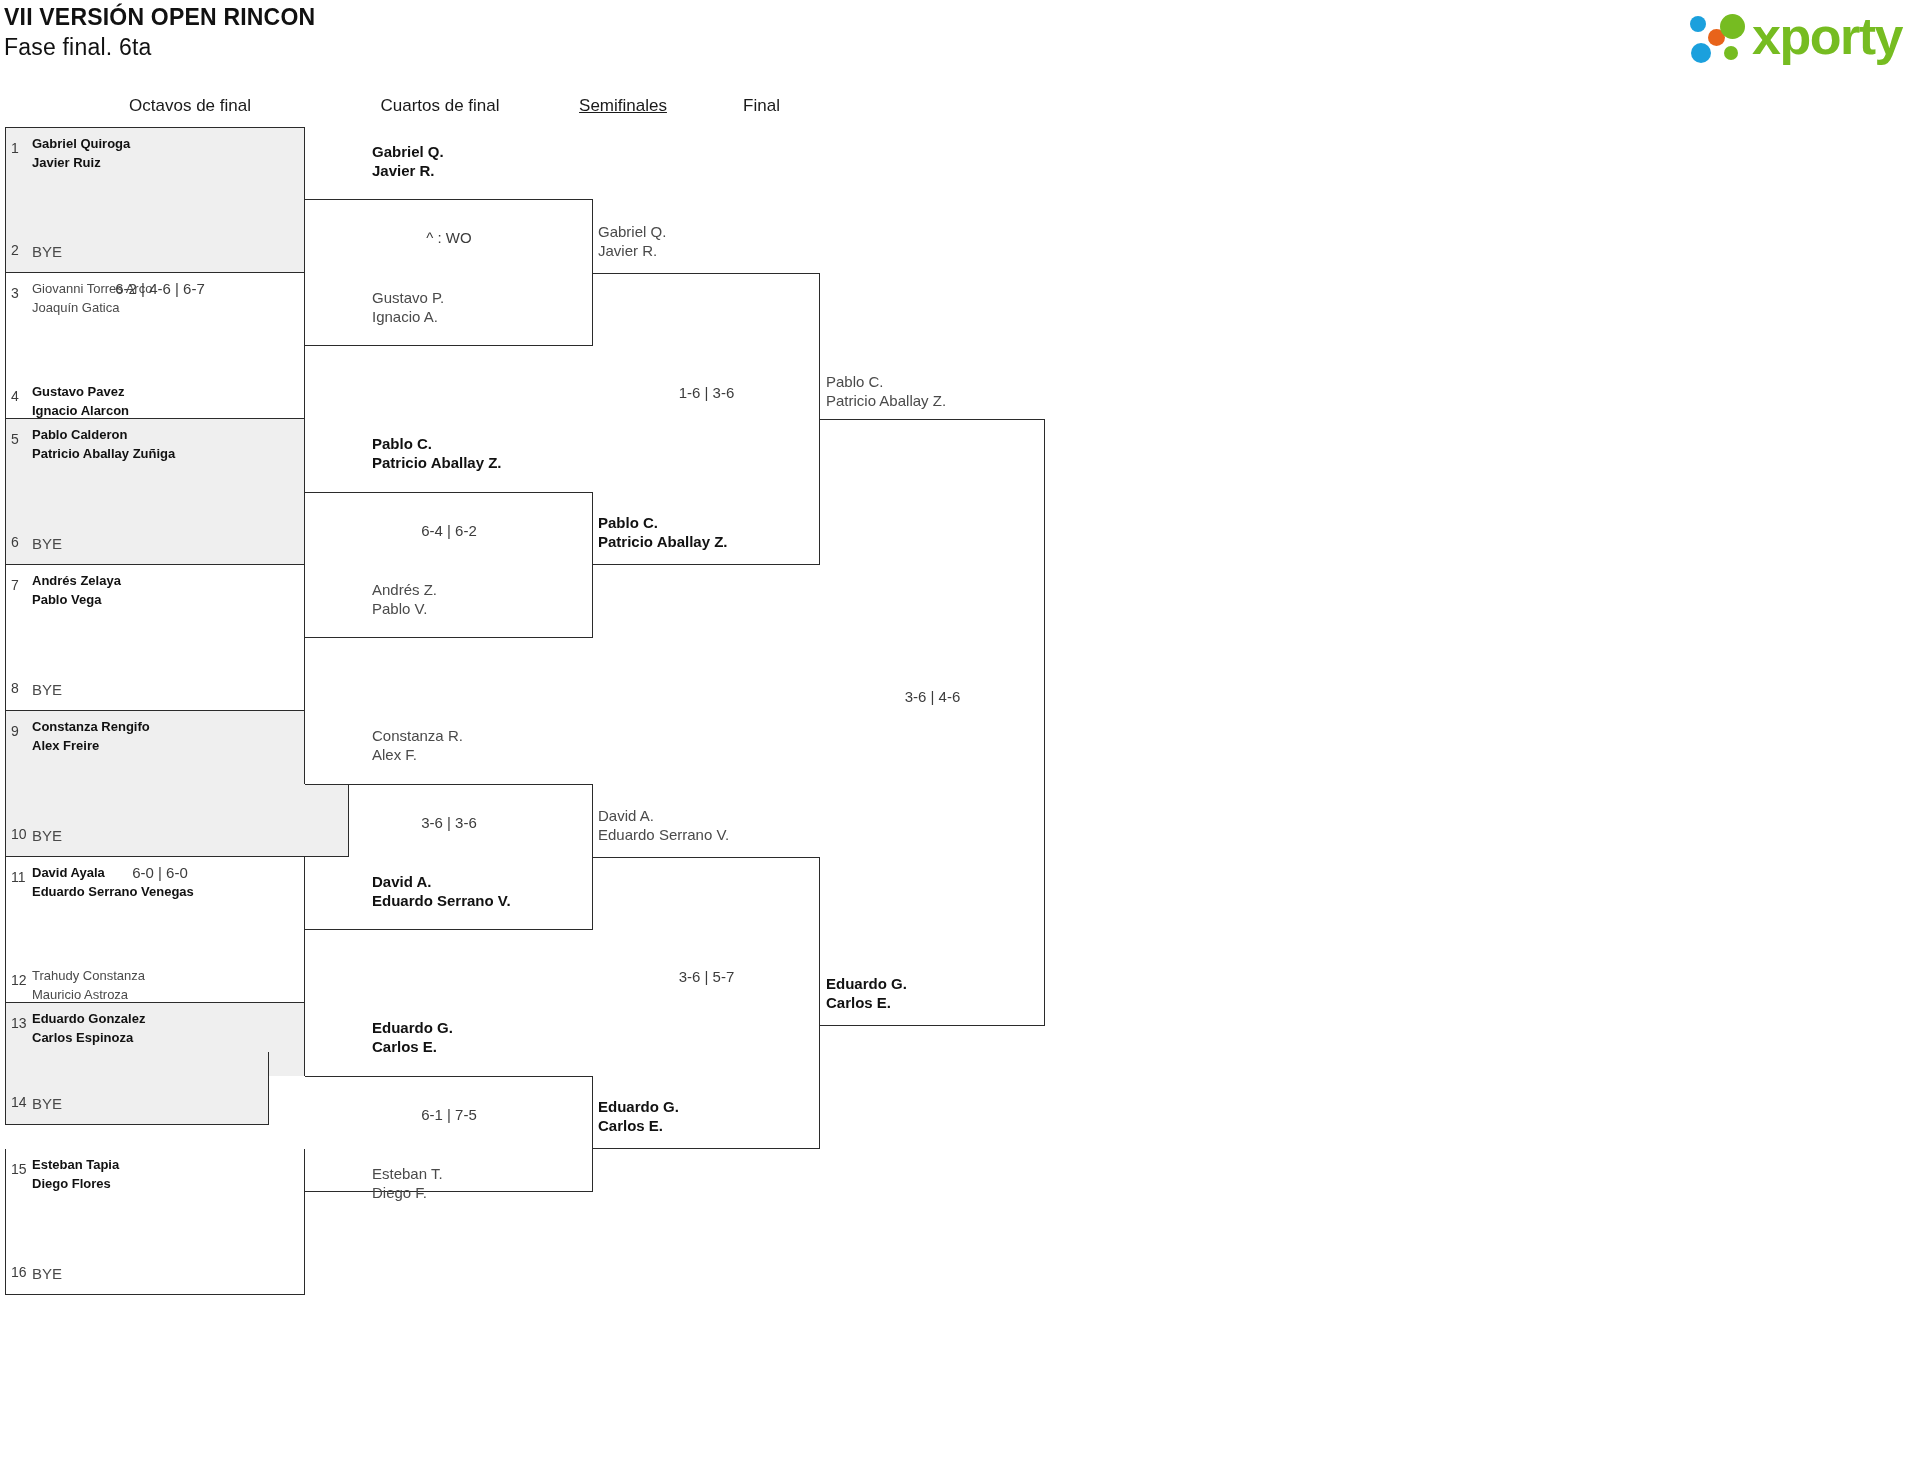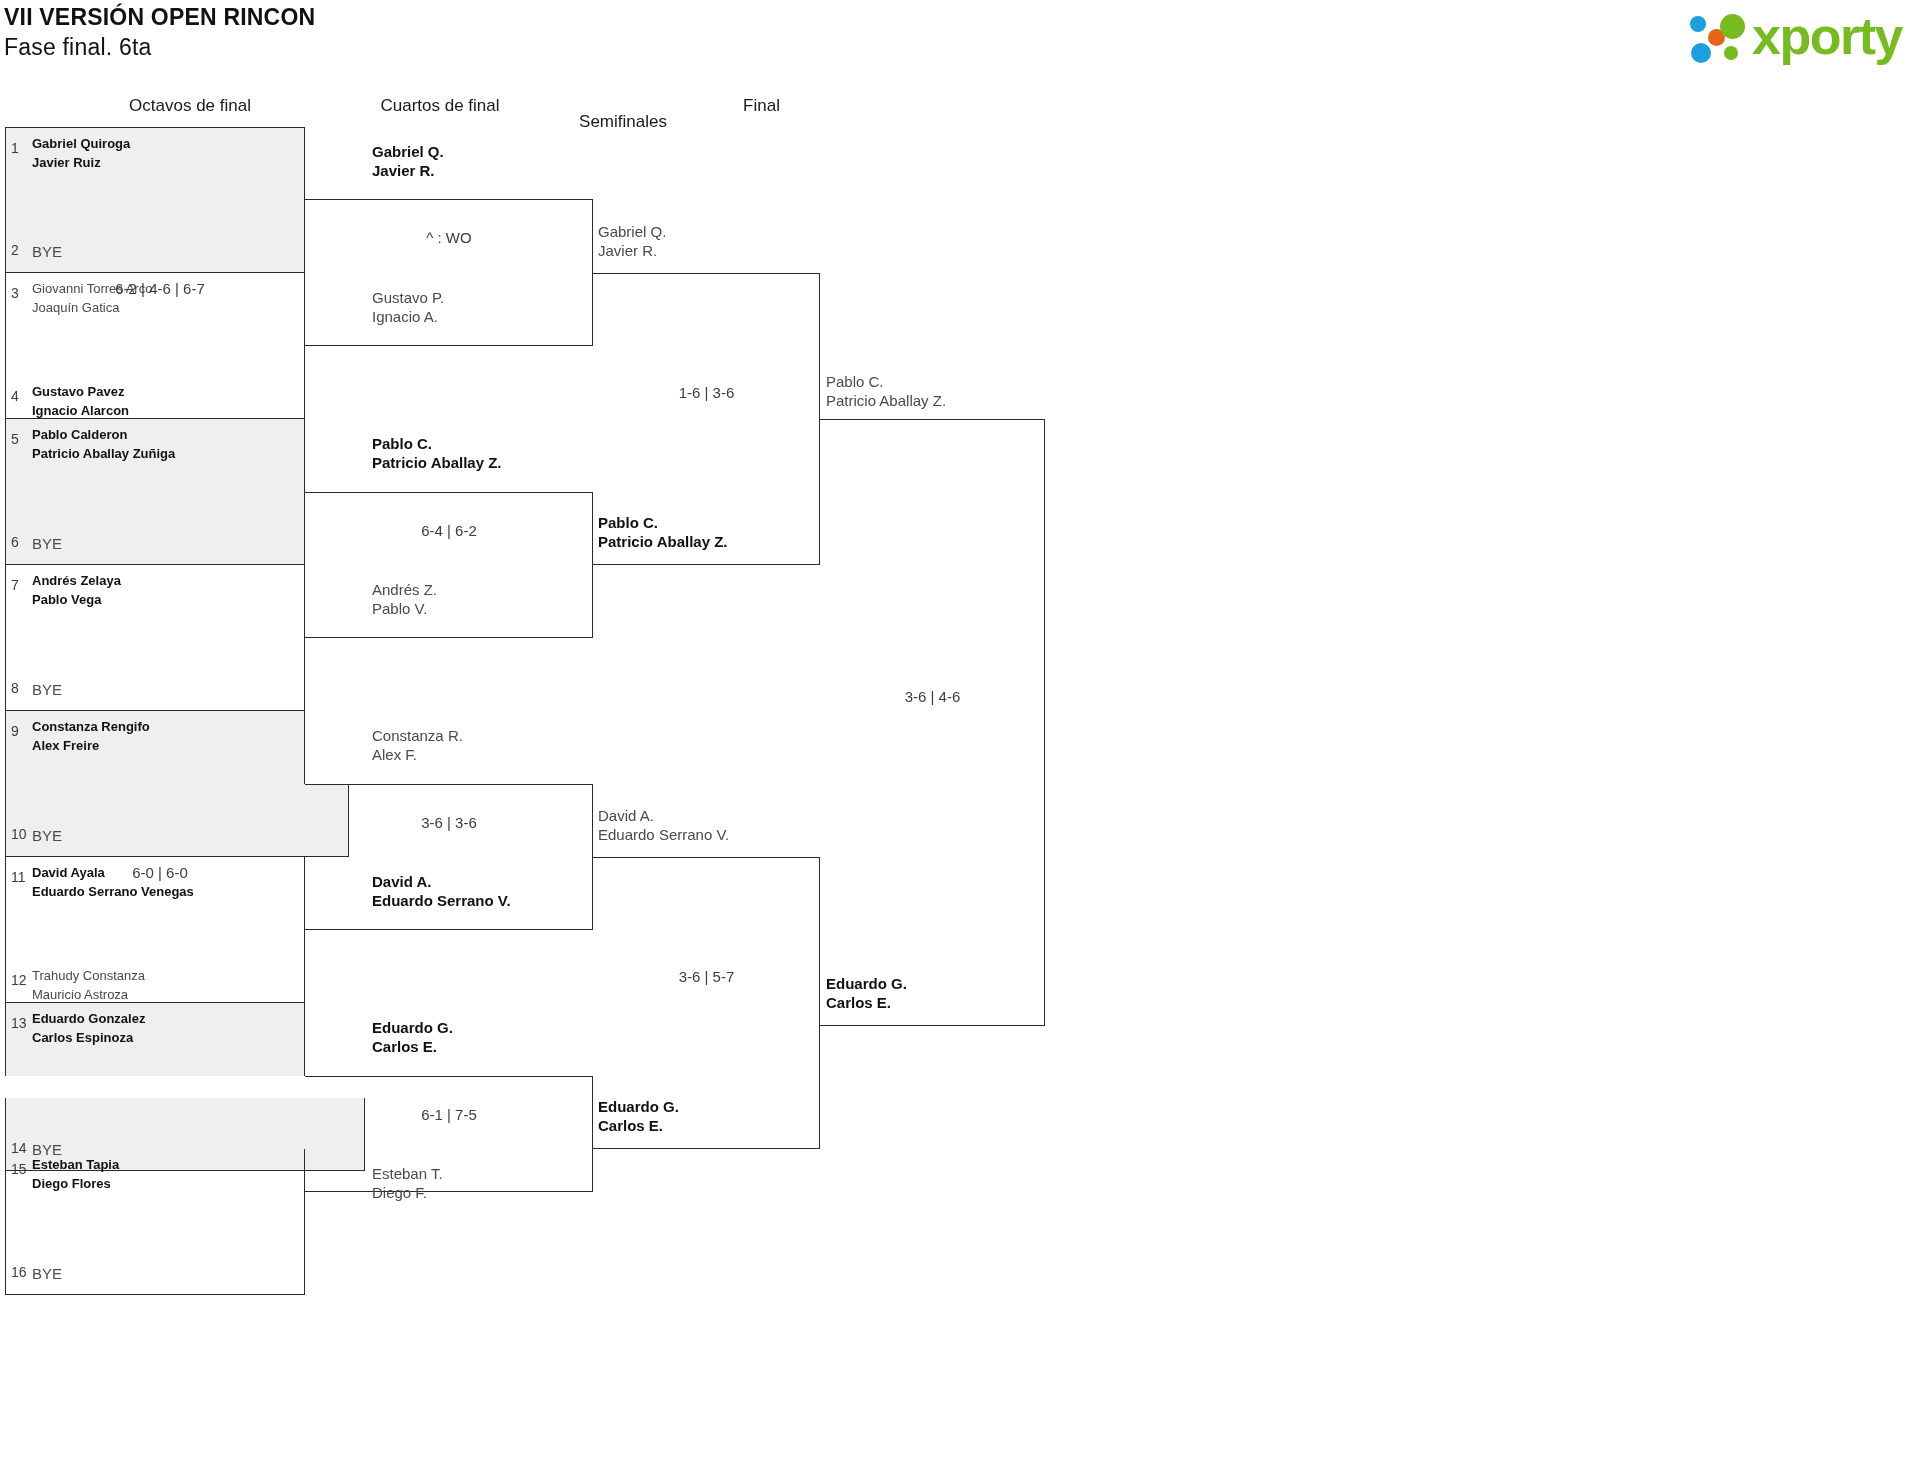--- a/index.html
+++ b/index.html
@@ -99,21 +99,21 @@
       <span class="dot" style="left:1px;  top:29px; width:20px; height:20px; background:#1ba0dd;"></span>
       <span class="dot" style="left:18px; top:15px; width:17px; height:17px; background:#e8631a;"></span>
       <span class="dot" style="left:30px; top:0px;  width:25px; height:25px; background:#76bc21;"></span>
       <span class="dot" style="left:34px; top:32px; width:14px; height:14px; background:#76bc21;"></span>
     </div>
     <div class="logo-text">xporty</div>
   </div>
 
   <div class="round-header" style="left:40px;  top:96px; width:300px;">Octavos de final</div>
   <div class="round-header" style="left:340px; top:96px; width:200px;">Cuartos de final</div>
-  <div class="round-header" style="left:533px; top:112px; width:180px;">Semifinales</div>
+  <div class="round-header" style="left:533px; top:96px; width:180px;text-decoration:underline;">Semifinales</div>
   <div class="round-header" style="left:704px; top:96px; width:115px;">Final</div>
 
   <div class="cell shaded topline leftline nobottom" style="left:5px; top:127px; width:300px; height:73px;">
     <span class="seed" style="top:12px;">1</span>
     <span class="names winner" style="top:6px;">
       <span class="ln">Gabriel Quiroga</span>
         <span class="ln">Javier Ruiz</span>
     </span>
   </div>
   <div class="cell shaded leftline" style="left:5px; top:200px; width:300px; height:73px;">
@@ -193,21 +193,21 @@
   </div>
   <div class="score" style="left:60px; top:864px; width:200px;">6-0 | 6-0</div>
 
   <div class="cell shaded leftline nobottom" style="left:5px; top:1003px; width:300px; height:73px;">
     <span class="seed" style="top:12px;">13</span>
     <span class="names winner" style="top:6px;">
       <span class="ln">Eduardo Gonzalez</span>
         <span class="ln">Carlos Espinoza</span>
     </span>
   </div>
-  <div class="cell shaded leftline" style="left:5px; top:1098px; width:360px; height:73px;">
+  <div class="cell shaded leftline" style="left:5px; top:1052px; width:264px; height:73px;">
     <span class="seed" style="top:42px;">14</span>
     <span class="bye" style="top:42px;">BYE</span>
   </div>
   <div class="score" style="left:60px; top:1012px; width:200px;"></div>
 
   <div class="cell leftline nobottom" style="left:5px; top:1149px; width:300px; height:73px;">
     <span class="seed" style="top:12px;">15</span>
     <span class="names winner" style="top:6px;">
       <span class="ln">Esteban Tapia</span>
         <span class="ln">Diego Flores</span>

